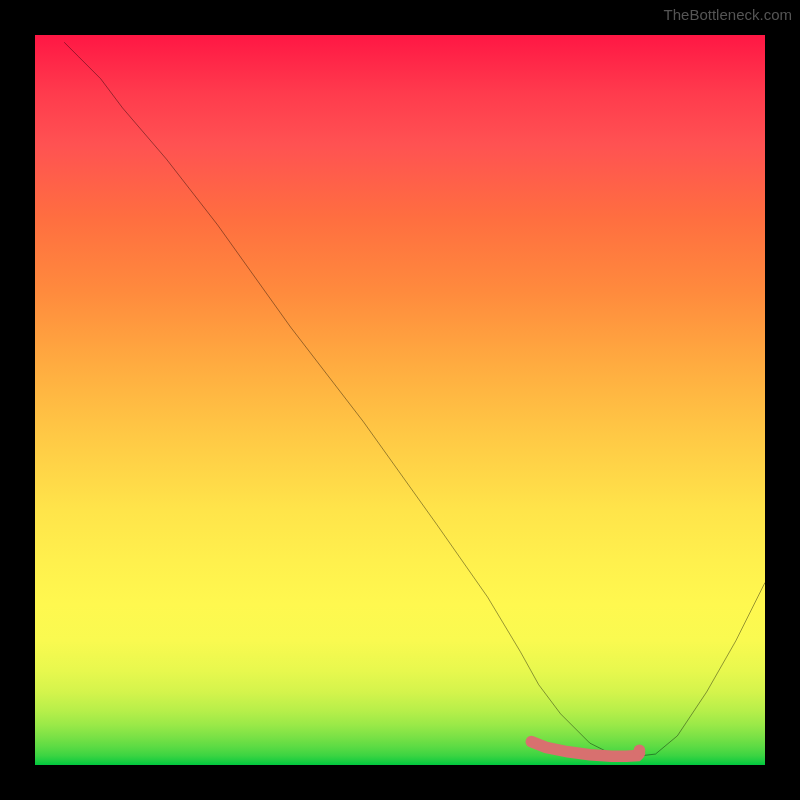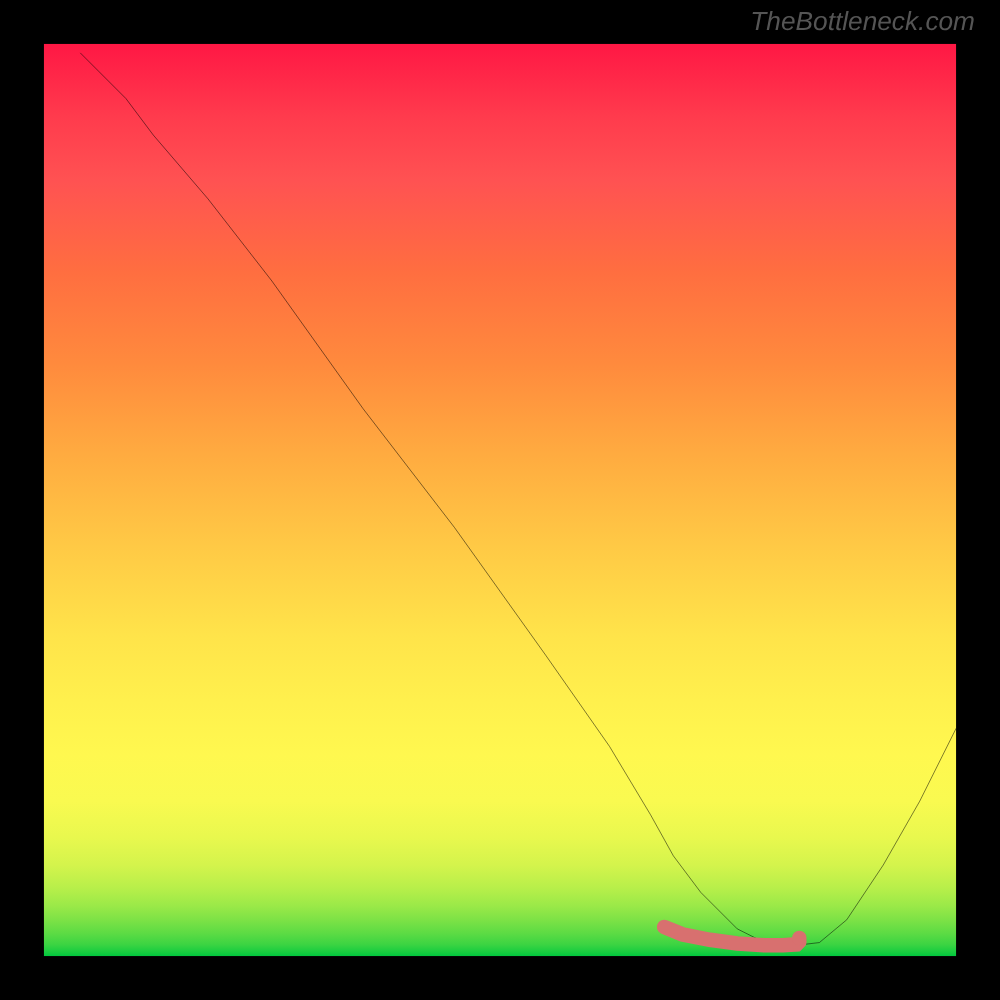--- a/index.html
+++ b/index.html
@@ -10,26 +10,25 @@
   body {
     width: 800px;
     height: 800px;
     background: #000;
     position: relative;
     font-family: Arial, sans-serif;
   }
   .watermark {
     position: absolute;
     top: 6px;
-    right: 20px;
+    right: 8px;
     color: #555;
-    font-size: 21px;
+    font-size: 15px;
     font-weight: 500;
     z-index: 10;
-    font-style: italic;
   }
   .plot-area {
     position: absolute;
     left: 35px;
     top: 35px;
     width: 730px;
     height: 730px;
     overflow: hidden;
   }
   .gradient-bg {

